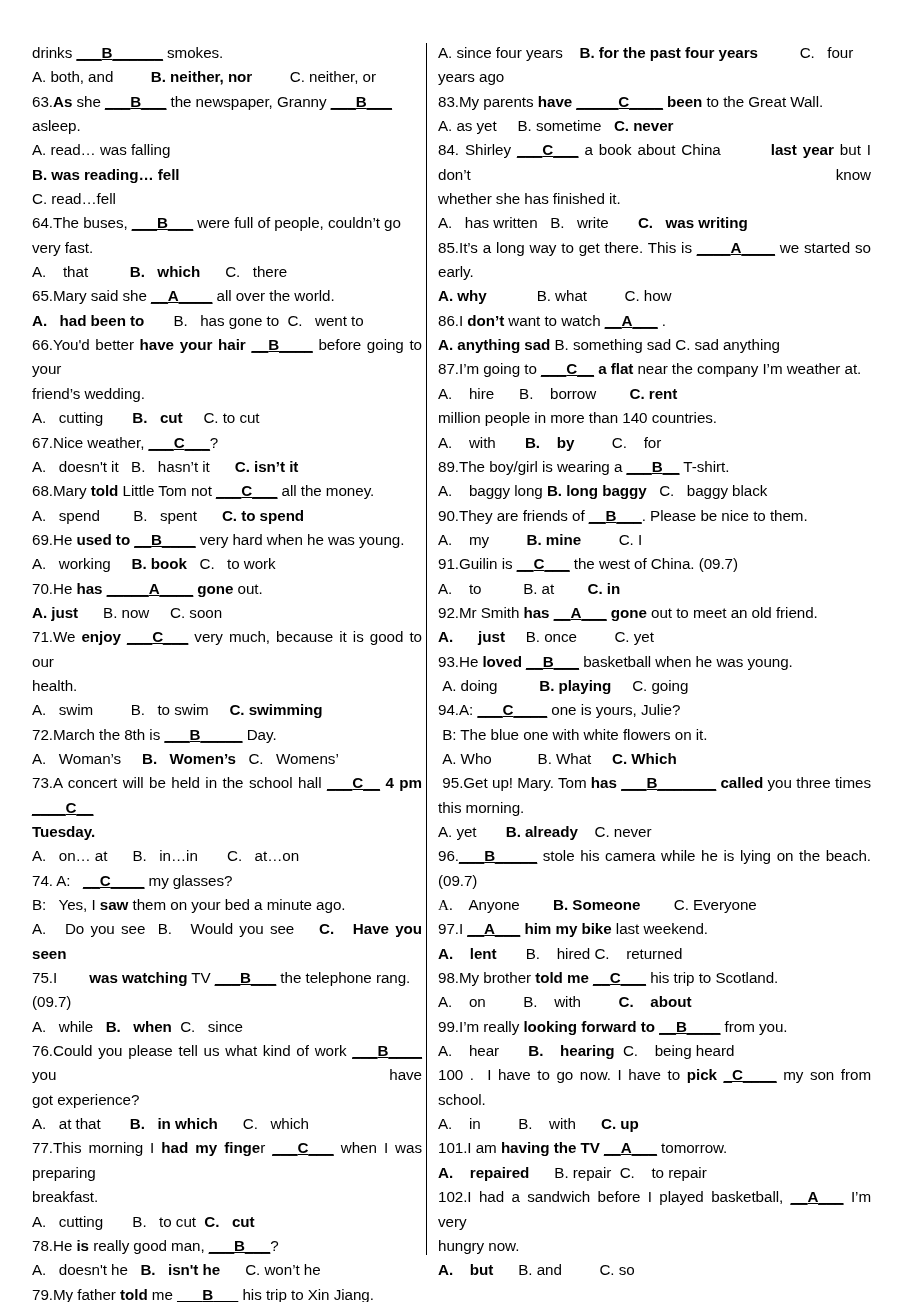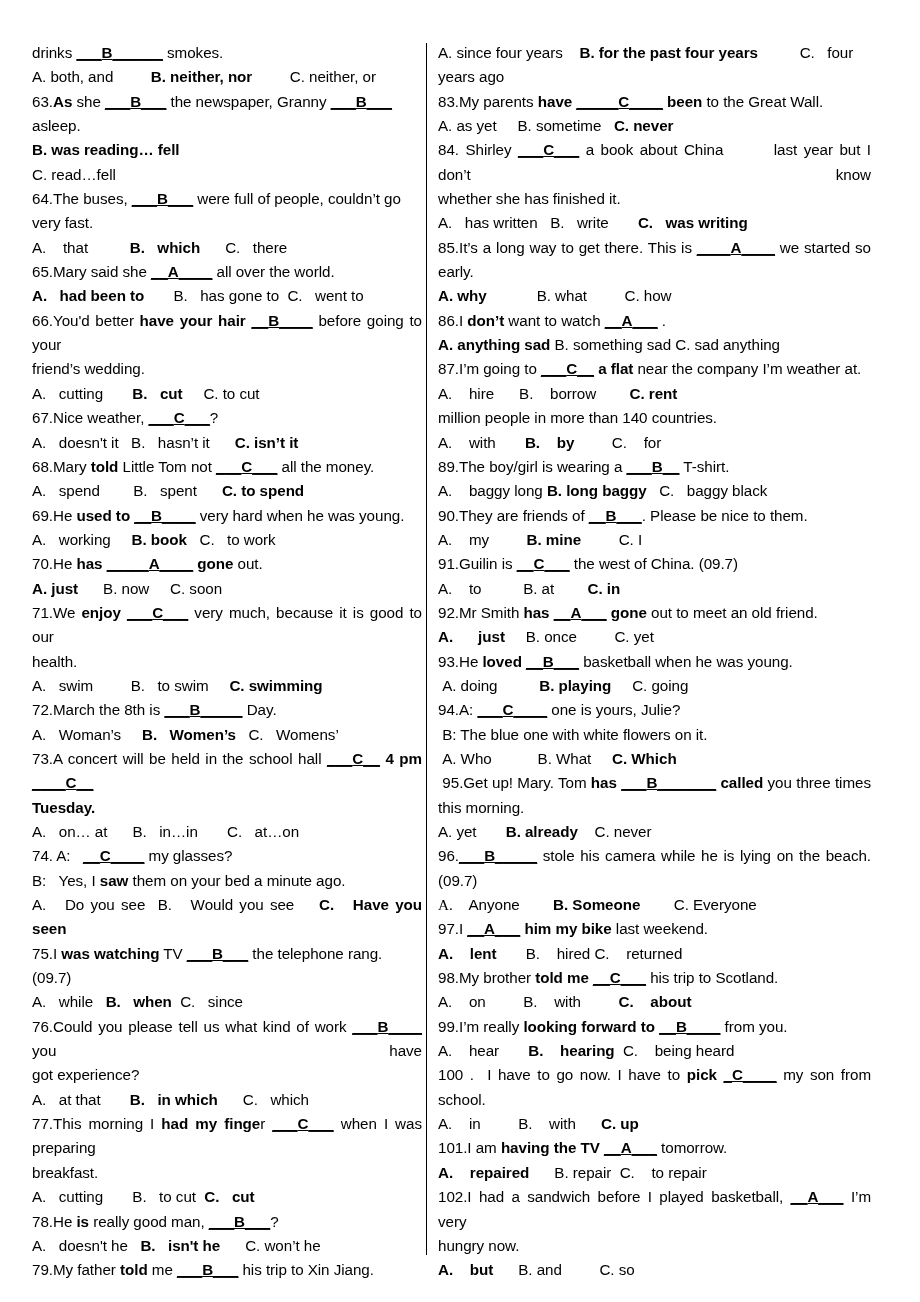--- a/index.html
+++ b/index.html
@@ -26,20 +26,21 @@
 </style>
 </head>
 <body>
 
 <div class="page">
   <div class="columns">
     <div class="col col-left" id="col-left">
         <div class="ln"><span>drinks </span><span style="text-decoration: underline;">___</span><span style="font-weight: bold; text-decoration: underline;">B</span><span style="text-decoration: underline;">______</span><span> smokes.</span></div>
         <div class="ln"><span>A. both, and</span><span>&nbsp;&nbsp;&nbsp;&nbsp;&nbsp;&nbsp;&nbsp;&nbsp;&nbsp;</span><span style="font-weight: bold;">B. neither, nor</span><span>&nbsp;&nbsp;&nbsp;&nbsp;&nbsp;&nbsp;&nbsp;&nbsp;&nbsp;</span><span>C. neither, or</span></div>
         <div class="ln"><span>63.</span><span style="font-weight: bold;">As</span><span> she </span><span style="text-decoration: underline;">___</span><span style="font-weight: bold; text-decoration: underline;">B</span><span style="text-decoration: underline;">___</span><span> the newspaper, Granny </span><span style="text-decoration: underline;">___</span><span style="font-weight: bold; text-decoration: underline;">B</span><span style="text-decoration: underline;">___</span><span> asleep.</span></div>
+        <div class="ln"><span>A. read… was falling</span></div>
         <div class="ln"><span style="font-weight: bold;">B. was reading… fell</span></div>
         <div class="ln"><span>C. read…fell</span></div>
         <div class="ln"><span>64.The buses, </span><span style="text-decoration: underline;">___</span><span style="font-weight: bold; text-decoration: underline;">B</span><span style="text-decoration: underline;">___</span><span> were full of people, couldn’t go very fast.</span></div>
         <div class="ln"><span>A.&nbsp;&nbsp;&nbsp; that</span><span>&nbsp;&nbsp;&nbsp;&nbsp;&nbsp;&nbsp;&nbsp;&nbsp;&nbsp;&nbsp;</span><span style="font-weight: bold;">B.&nbsp;&nbsp; which</span><span>&nbsp;&nbsp;&nbsp;&nbsp;&nbsp;&nbsp;</span><span>C.&nbsp;&nbsp; there</span></div>
         <div class="ln"><span>65.Mary said she </span><span style="text-decoration: underline;">__</span><span style="font-weight: bold; text-decoration: underline;">A</span><span style="text-decoration: underline;">____</span><span> all over the world.</span></div>
         <div class="ln"><span style="font-weight: bold;">A.&nbsp;&nbsp; had been to</span><span>&nbsp;&nbsp;&nbsp;&nbsp;&nbsp;&nbsp;&nbsp;</span><span>B.&nbsp;&nbsp; has gone to</span><span>&nbsp;&nbsp;</span><span>C.&nbsp;&nbsp; went to</span></div>
         <div class="ln j"><span>66.You'd better </span><span style="font-weight: bold;">have your hair</span><span> </span><span style="text-decoration: underline;">__</span><span style="font-weight: bold; text-decoration: underline;">B</span><span style="text-decoration: underline;">____</span><span> before going to your</span></div>
         <div class="ln"><span>friend’s wedding.</span></div>
         <div class="ln"><span>A.&nbsp;&nbsp; cutting</span><span>&nbsp;&nbsp;&nbsp;&nbsp;&nbsp;&nbsp;&nbsp;</span><span style="font-weight: bold;">B.&nbsp;&nbsp; cut</span><span>&nbsp;&nbsp;&nbsp;&nbsp;&nbsp;</span><span>C. to cut</span></div>
         <div class="ln"><span>67.Nice weather, </span><span style="text-decoration: underline;">___</span><span style="font-weight: bold; text-decoration: underline;">C</span><span style="text-decoration: underline;">___</span><span>?</span></div>
@@ -55,39 +56,39 @@
         <div class="ln"><span>A.&nbsp;&nbsp; swim</span><span>&nbsp;&nbsp;&nbsp;&nbsp;&nbsp;&nbsp;&nbsp;&nbsp;&nbsp;</span><span>B.&nbsp;&nbsp; to swim</span><span>&nbsp;&nbsp;&nbsp;&nbsp;&nbsp;</span><span style="font-weight: bold;">C. swimming</span></div>
         <div class="ln"><span>72.March the 8th is </span><span style="text-decoration: underline;">___</span><span style="font-weight: bold; text-decoration: underline;">B</span><span style="text-decoration: underline;">_____</span><span> Day.</span></div>
         <div class="ln"><span>A.&nbsp;&nbsp; Woman’s</span><span>&nbsp;&nbsp;&nbsp;&nbsp;&nbsp;</span><span style="font-weight: bold;">B.&nbsp;&nbsp; Women’s</span><span>&nbsp;&nbsp;&nbsp;</span><span>C.&nbsp;&nbsp; Womens’</span></div>
         <div class="ln j"><span>73.A concert will be held in the school hall </span><span style="text-decoration: underline;">___</span><span style="font-weight: bold; text-decoration: underline;">C</span><span style="text-decoration: underline;">__</span><span> </span><span style="font-weight: bold;">4 pm</span><span> </span><span style="text-decoration: underline;">____</span><span style="font-weight: bold; text-decoration: underline;">C</span><span style="text-decoration: underline;">__</span></div>
         <div class="ln"><span style="font-weight: bold;">Tuesday.</span></div>
         <div class="ln"><span>A.&nbsp;&nbsp; on… at</span><span>&nbsp;&nbsp;&nbsp;&nbsp;&nbsp;&nbsp;</span><span>B.&nbsp;&nbsp; in…in</span><span>&nbsp;&nbsp;&nbsp;&nbsp;&nbsp;&nbsp;&nbsp;</span><span style="font-weight: normal;">C.&nbsp;&nbsp; at…on</span></div>
         <div class="ln"><span>74. A:&nbsp;&nbsp; </span><span style="text-decoration: underline;">__</span><span style="font-weight: bold; text-decoration: underline;">C</span><span style="text-decoration: underline;">____</span><span> my glasses?</span></div>
         <div class="ln"><span>B:&nbsp;&nbsp; Yes, I </span><span style="font-weight: bold;">saw</span><span> them on your bed a minute ago.</span></div>
         <div class="ln j"><span>A.&nbsp;&nbsp; Do you see</span><span>&nbsp; </span><span>B.&nbsp;&nbsp; Would you see</span><span>&nbsp;&nbsp;&nbsp;&nbsp;</span><span style="font-weight: bold;">C.&nbsp;&nbsp; Have you</span></div>
         <div class="ln"><span style="font-weight: bold;">seen</span></div>
-        <div class="ln"><span>75.I </span><span style="font-weight: bold;">was watching</span><span> TV </span><span style="text-decoration: underline;">___</span><span style="font-weight: bold; text-decoration: underline;">B</span><span style="text-decoration: underline;">___</span><span> the telephone rang. (09.7)</span></div>
+        <div class="ln"><span>75.I </span><span style="font-weight: bold; margin-left: 28px;">was watching</span><span> TV </span><span style="text-decoration: underline;">___</span><span style="font-weight: bold; text-decoration: underline;">B</span><span style="text-decoration: underline;">___</span><span> the telephone rang. (09.7)</span></div>
         <div class="ln"><span>A.&nbsp;&nbsp; while</span><span>&nbsp;&nbsp;&nbsp;</span><span style="font-weight: bold;">B.&nbsp;&nbsp; when</span><span>&nbsp;&nbsp;</span><span>C.&nbsp;&nbsp; since</span></div>
         <div class="ln j"><span>76.Could you please tell us what kind of work </span><span style="text-decoration: underline;">___</span><span style="font-weight: bold; text-decoration: underline;">B</span><span style="text-decoration: underline;">____</span><span> you have</span></div>
         <div class="ln"><span>got experience?</span></div>
         <div class="ln"><span>A.&nbsp;&nbsp; at that</span><span>&nbsp;&nbsp;&nbsp;&nbsp;&nbsp;&nbsp;&nbsp;</span><span style="font-weight: bold;">B.&nbsp;&nbsp; in which</span><span>&nbsp;&nbsp;&nbsp;&nbsp;&nbsp;&nbsp;</span><span>C.&nbsp;&nbsp; which</span></div>
         <div class="ln j"><span>77.This morning I </span><span style="font-weight: bold;">had my finge</span><span>r </span><span style="text-decoration: underline;">___</span><span style="font-weight: bold; text-decoration: underline;">C</span><span style="text-decoration: underline;">___</span><span> when I was preparing</span></div>
         <div class="ln"><span>breakfast.</span></div>
         <div class="ln"><span>A.&nbsp;&nbsp; cutting</span><span>&nbsp;&nbsp;&nbsp;&nbsp;&nbsp;&nbsp;&nbsp;</span><span>B.&nbsp;&nbsp; to cut</span><span>&nbsp;&nbsp;</span><span style="font-weight: bold;">C.&nbsp;&nbsp; cut</span></div>
         <div class="ln"><span>78.He </span><span style="font-weight: bold;">is</span><span> really good man, </span><span style="text-decoration: underline;">___</span><span style="font-weight: bold; text-decoration: underline;">B</span><span style="text-decoration: underline;">___</span><span>?</span></div>
         <div class="ln"><span>A.&nbsp;&nbsp; doesn't he</span><span>&nbsp;&nbsp;&nbsp;</span><span style="font-weight: bold;">B.&nbsp;&nbsp; isn't he</span><span>&nbsp;&nbsp;&nbsp;&nbsp;&nbsp;&nbsp;</span><span>C. won’t he</span></div>
         <div class="ln"><span>79.My father </span><span style="font-weight: bold;">told</span><span> me </span><span style="text-decoration: underline;">___</span><span style="font-weight: bold; text-decoration: underline;">B</span><span style="text-decoration: underline;">___</span><span> his trip to Xin Jiang.</span></div>
       </div>
     <div class="divider"></div>
     <div class="col col-right" id="col-right">
         <div class="ln"><span>A. since four years</span><span>&nbsp;&nbsp;&nbsp; </span><span style="font-weight: bold;">B. for the past four years</span><span>&nbsp;&nbsp;&nbsp;&nbsp;&nbsp;&nbsp;&nbsp;&nbsp;&nbsp;&nbsp;</span><span>C.&nbsp;&nbsp; four</span></div>
         <div class="ln"><span>years ago</span></div>
         <div class="ln"><span>83.My parents </span><span style="font-weight: bold;">have</span><span> </span><span style="text-decoration: underline;">_____</span><span style="font-weight: bold; text-decoration: underline;">C</span><span style="text-decoration: underline;">____</span><span> </span><span style="font-weight: bold;">been</span><span> to the Great Wall.</span></div>
         <div class="ln"><span>A. as yet</span><span>&nbsp;&nbsp;&nbsp;&nbsp;&nbsp;</span><span>B. sometime</span><span>&nbsp;&nbsp;&nbsp;</span><span style="font-weight: bold;">C. never</span></div>
-        <div class="ln j"><span>84. Shirley </span><span style="text-decoration: underline;">___</span><span style="font-weight: bold; text-decoration: underline;">C</span><span style="text-decoration: underline;">___</span><span> a book about China </span><span style="font-weight: normal; margin-left: 44px;">last year</span><span> but I don’t know</span></div>
+        <div class="ln j"><span>84. Shirley </span><span style="text-decoration: underline;">___</span><span style="font-weight: bold; text-decoration: underline;">C</span><span style="text-decoration: underline;">___</span><span> a book about China </span><span style="font-weight: bold; margin-left: 44px;">last year</span><span> but I don’t know</span></div>
         <div class="ln"><span>whether she has finished it.</span></div>
         <div class="ln"><span>A.&nbsp;&nbsp; has written</span><span>&nbsp;&nbsp;&nbsp;</span><span>B.&nbsp;&nbsp; write</span><span>&nbsp;&nbsp;&nbsp;&nbsp;&nbsp;&nbsp;&nbsp;</span><span style="font-weight: bold;">C.&nbsp;&nbsp; was writing</span></div>
         <div class="ln j"><span>85.It’s a long way to get there. This is </span><span style="text-decoration: underline;">____</span><span style="font-weight: bold; text-decoration: underline;">A</span><span style="text-decoration: underline;">____</span><span> we started so</span></div>
         <div class="ln"><span>early.</span></div>
         <div class="ln"><span style="font-weight: bold; margin-top: 44px;">A. why</span><span>&nbsp;&nbsp;&nbsp;&nbsp;&nbsp;&nbsp;&nbsp;&nbsp;&nbsp;&nbsp;&nbsp;&nbsp;</span><span>B. what</span><span>&nbsp;&nbsp;&nbsp;&nbsp;&nbsp;&nbsp;&nbsp;&nbsp;&nbsp;</span><span>C. how</span></div>
         <div class="ln"><span>86.I </span><span style="font-weight: bold;">don’t</span><span> want to watch </span><span style="text-decoration: underline;">__</span><span style="font-weight: bold; text-decoration: underline;">A</span><span style="text-decoration: underline;">___</span><span> .</span></div>
         <div class="ln"><span style="font-weight: bold;">A. anything sad</span><span> B. something sad C. sad anything</span></div>
         <div class="ln"><span>87.I’m going to </span><span style="text-decoration: underline;">___</span><span style="font-weight: bold; text-decoration: underline;">C</span><span style="text-decoration: underline;">__</span><span> </span><span style="font-weight: bold;">a flat</span><span> near the company I’m weather at.</span></div>
         <div class="ln"><span>A.&nbsp;&nbsp;&nbsp; hire</span><span>&nbsp;&nbsp;&nbsp;&nbsp;&nbsp;&nbsp;</span><span>B.&nbsp;&nbsp;&nbsp; borrow</span><span>&nbsp;&nbsp;&nbsp;&nbsp;&nbsp;&nbsp;&nbsp;&nbsp;</span><span style="font-weight: bold;">C. rent</span></div>
         <div class="ln"><span>million people in more than 140 countries.</span></div>

